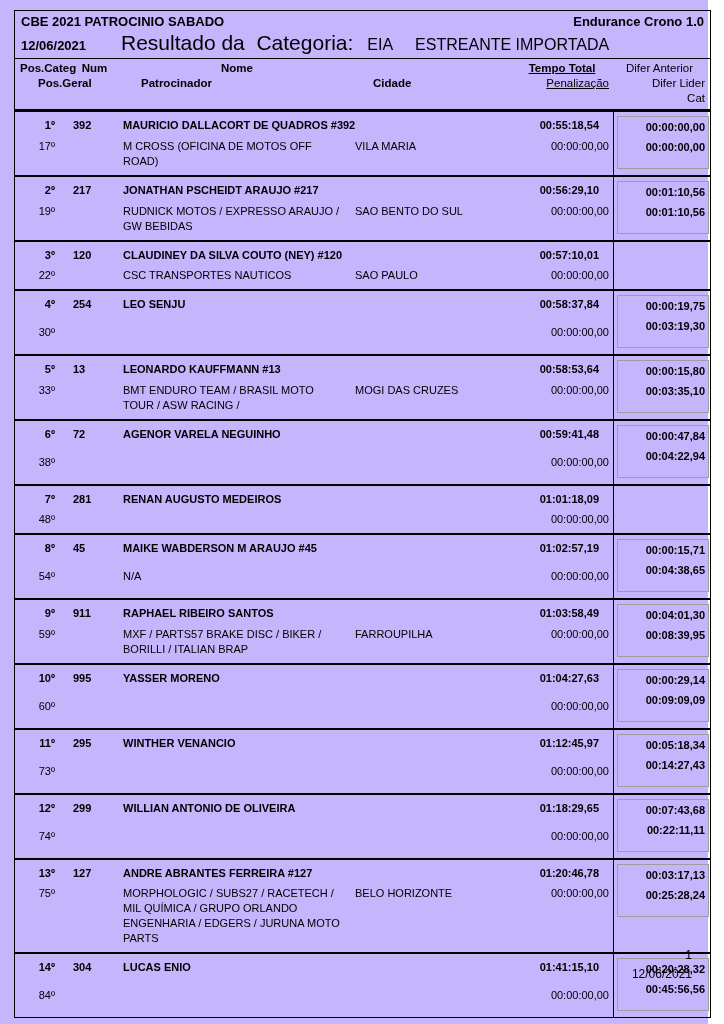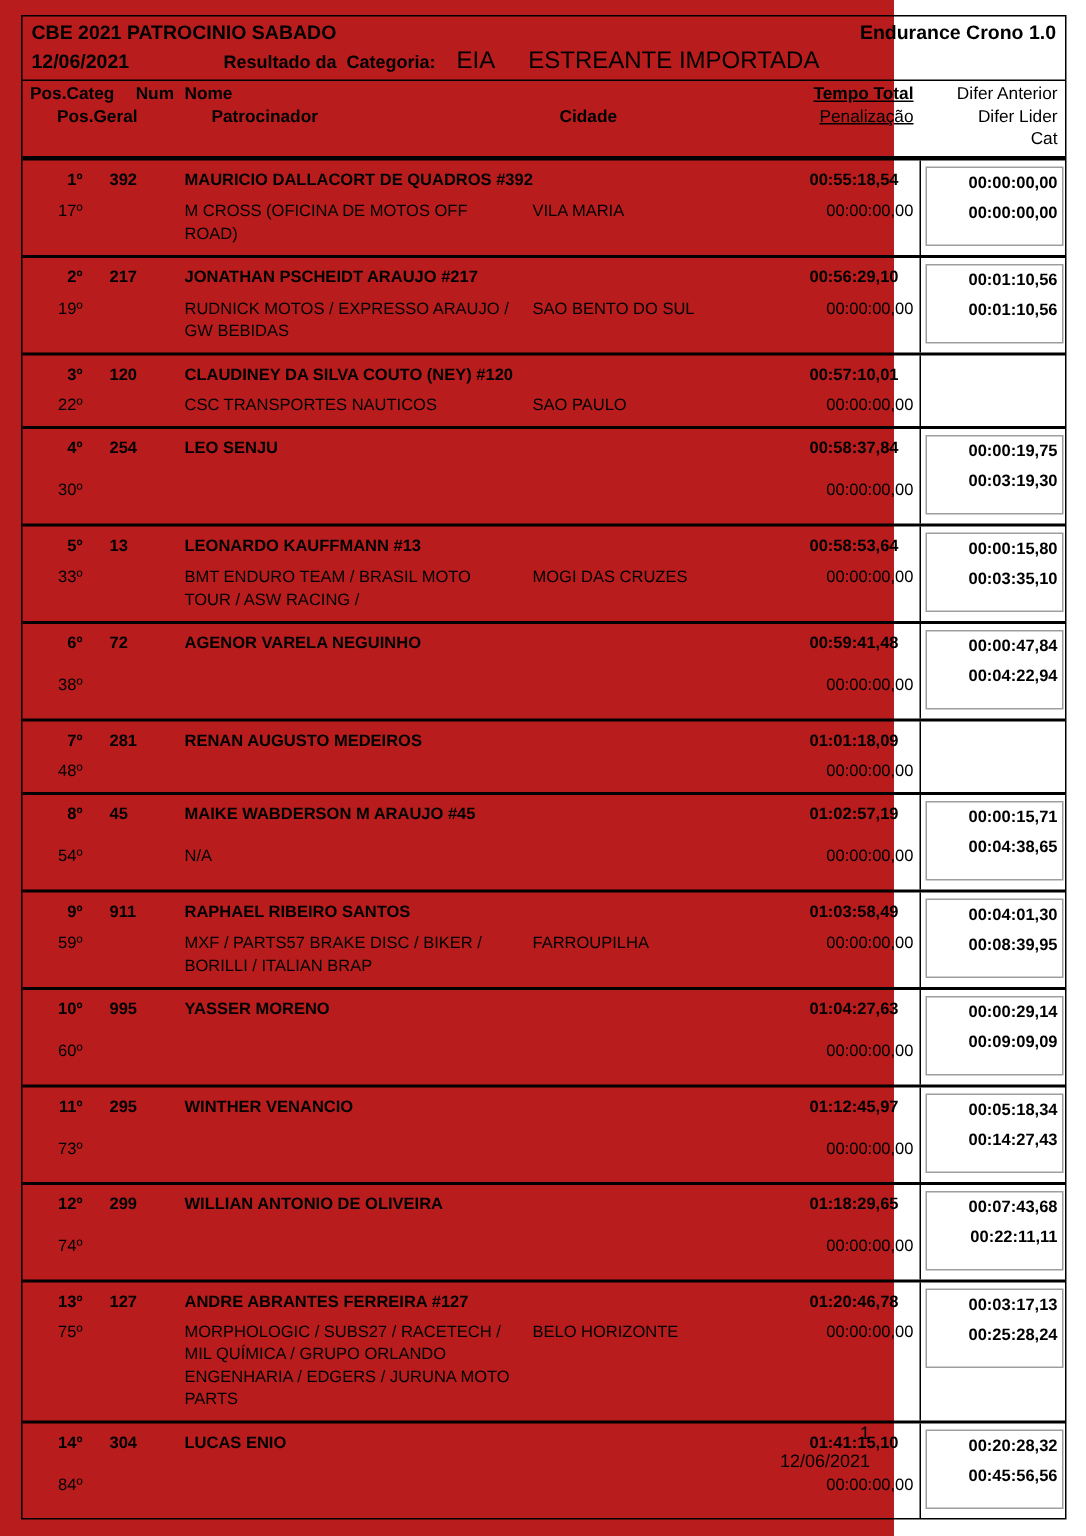--- a/index.html
+++ b/index.html
@@ -1,44 +1,44 @@
 <!DOCTYPE html>
 <html><head>
 <meta charset="utf-8">
 <style>
   * { margin:0; padding:0; box-sizing:border-box; }
   html,body { width:724px; height:1024px; background:#fff; overflow:hidden;
               font-family:"Liberation Sans","DejaVu Sans",sans-serif; color:#000; }
-  .page { position:relative; width:596px; height:1024px; background:#b91c1c; }
+  .page { position:relative; width:708px; height:1024px; background:#c4b5fd; }
 
   .doc { position:absolute; left:14px; top:10px; width:697px; border:1px solid #000; }
 
   
   .title-block { padding:3px 6px 2px 6px; }
   .title-row1 { display:flex; justify-content:space-between; align-items:baseline; }
   .title-left, .title-right { font-size:13px; font-weight:bold; line-height:16px; }
   .title-row2 { display:flex; align-items:baseline; margin-top:1px; }
   .doc-date { font-size:13px; font-weight:bold; line-height:20px; width:100px; }
-  .cat-label { font-size:12px; font-weight:bold; white-space:pre;margin-left:28px; }
+  .cat-label { font-size:21px; font-weight:normal; white-space:pre; }
   .cat-code { font-size:16px; margin-left:14px; }
   .cat-name { font-size:16px; margin-left:22px; }
 
   
   .colheader { border-top:1px solid #000; border-bottom:3px solid #000;
                display:grid; grid-template-columns:58px 48px 230px 164px 99px 96px;
                padding:2px 0 3px 0; font-size:11.5px; }
   .colheader .h { line-height:15px; }
   .hb { font-weight:bold; }
   .h-pos   { grid-column:1; padding-left:5px; }
   .h-num   { grid-column:2; text-align:right; padding-right:5px; }
   .h-nome  { grid-column:3; padding-left:2px; }
   .h-cid   { grid-column:4; padding-left:4px; }
   .h-tempo { grid-column:5; text-align:right; padding-right:5px;text-decoration:underline; }
   .h-difer { grid-column:6; text-align:right; padding-right:5px; }
-  .r1 { grid-row:1; } .r2 { grid-row:2;margin-left:18px; }
+  .r1 { grid-row:1;text-align:center; } .r2 { grid-row:2;margin-left:18px; }
 
   
   .group { position:relative; display:grid;
            grid-template-columns:58px 48px 230px 164px 99px 96px;
            grid-template-rows:auto auto;
            padding:4px 0 6px 0; min-height:49px;
            border-bottom:2px solid #000; }
   .group:last-child { border-bottom:none; }
   .group::after { content:""; position:absolute; top:0; bottom:0; right:96px;
                   width:1px; background:#000; }

